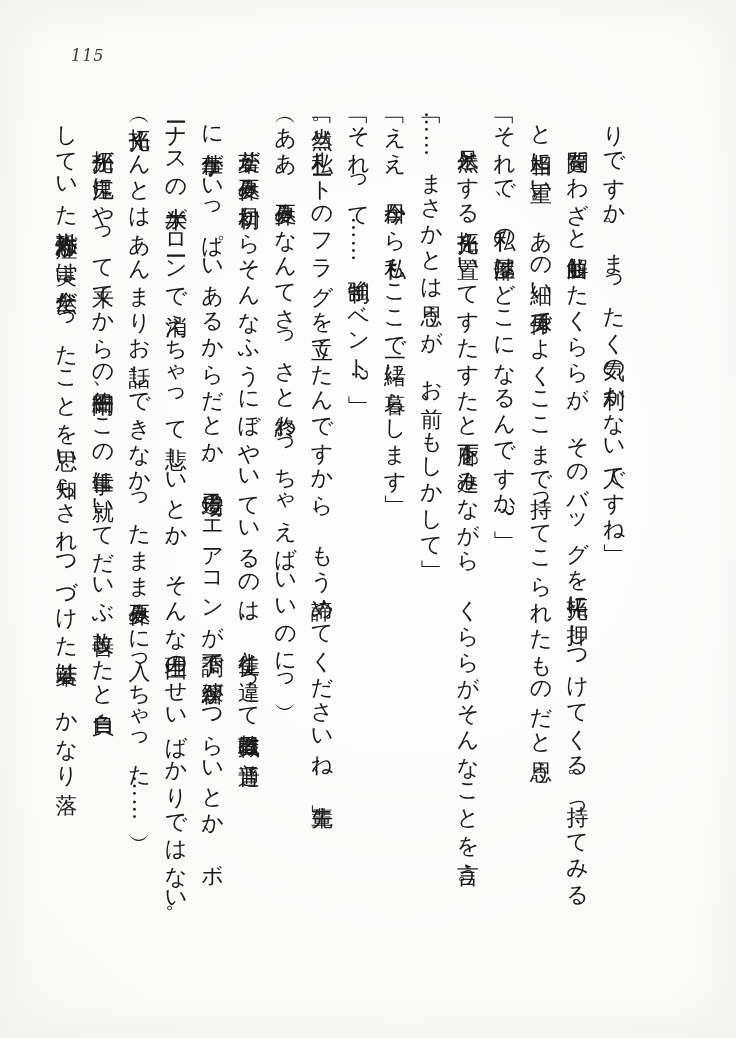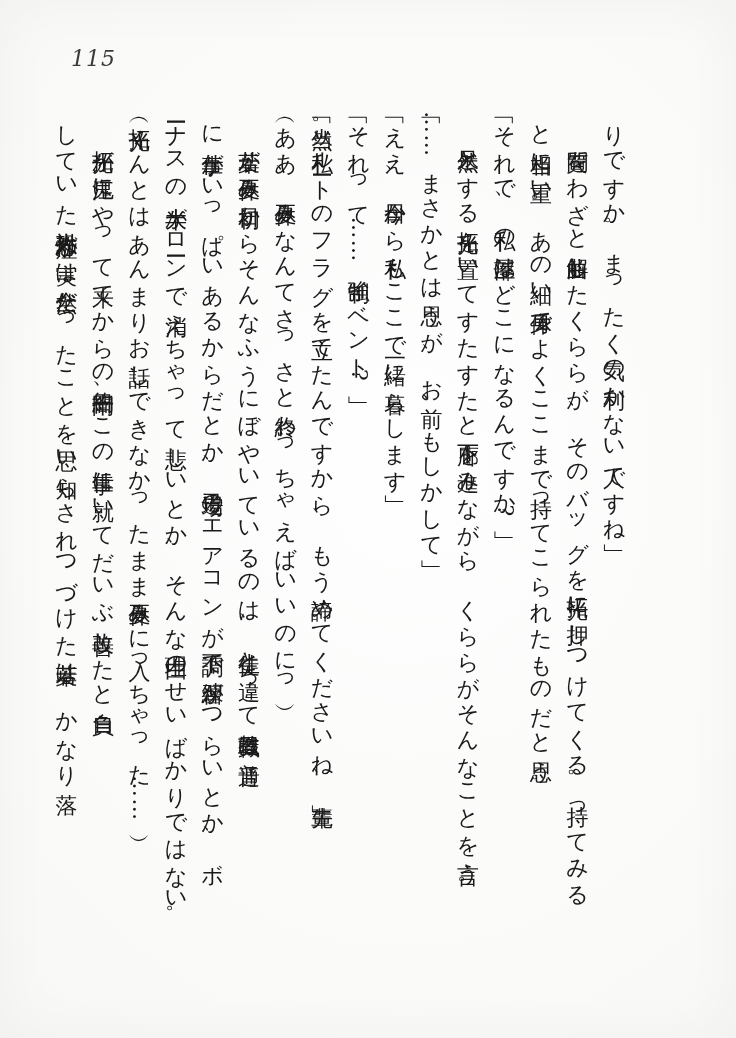--- a/index.html
+++ b/index.html
@@ -18,21 +18,21 @@
     position: absolute;
     inset: 0;
     background:
       radial-gradient(ellipse 120% 100% at 55% 45%, rgba(255,255,255,0.9) 0%, rgba(244,244,242,0.5) 78%, rgba(228,228,226,0.55) 100%);
     box-shadow: inset 0 0 60px rgba(0,0,0,0.035);
   }
   .page-number {
     position: absolute;
     top: 46px;
     left: 71px;
-    font-size: 22px;
+    font-size: 16px;
     font-style: italic;
     letter-spacing: 1px;
     color: #3b3b3b;
   }
   .text-block {
     position: absolute;
     top: 110px;
     right: 104px;
     height: 902px;
     writing-mode: vertical-rl;

